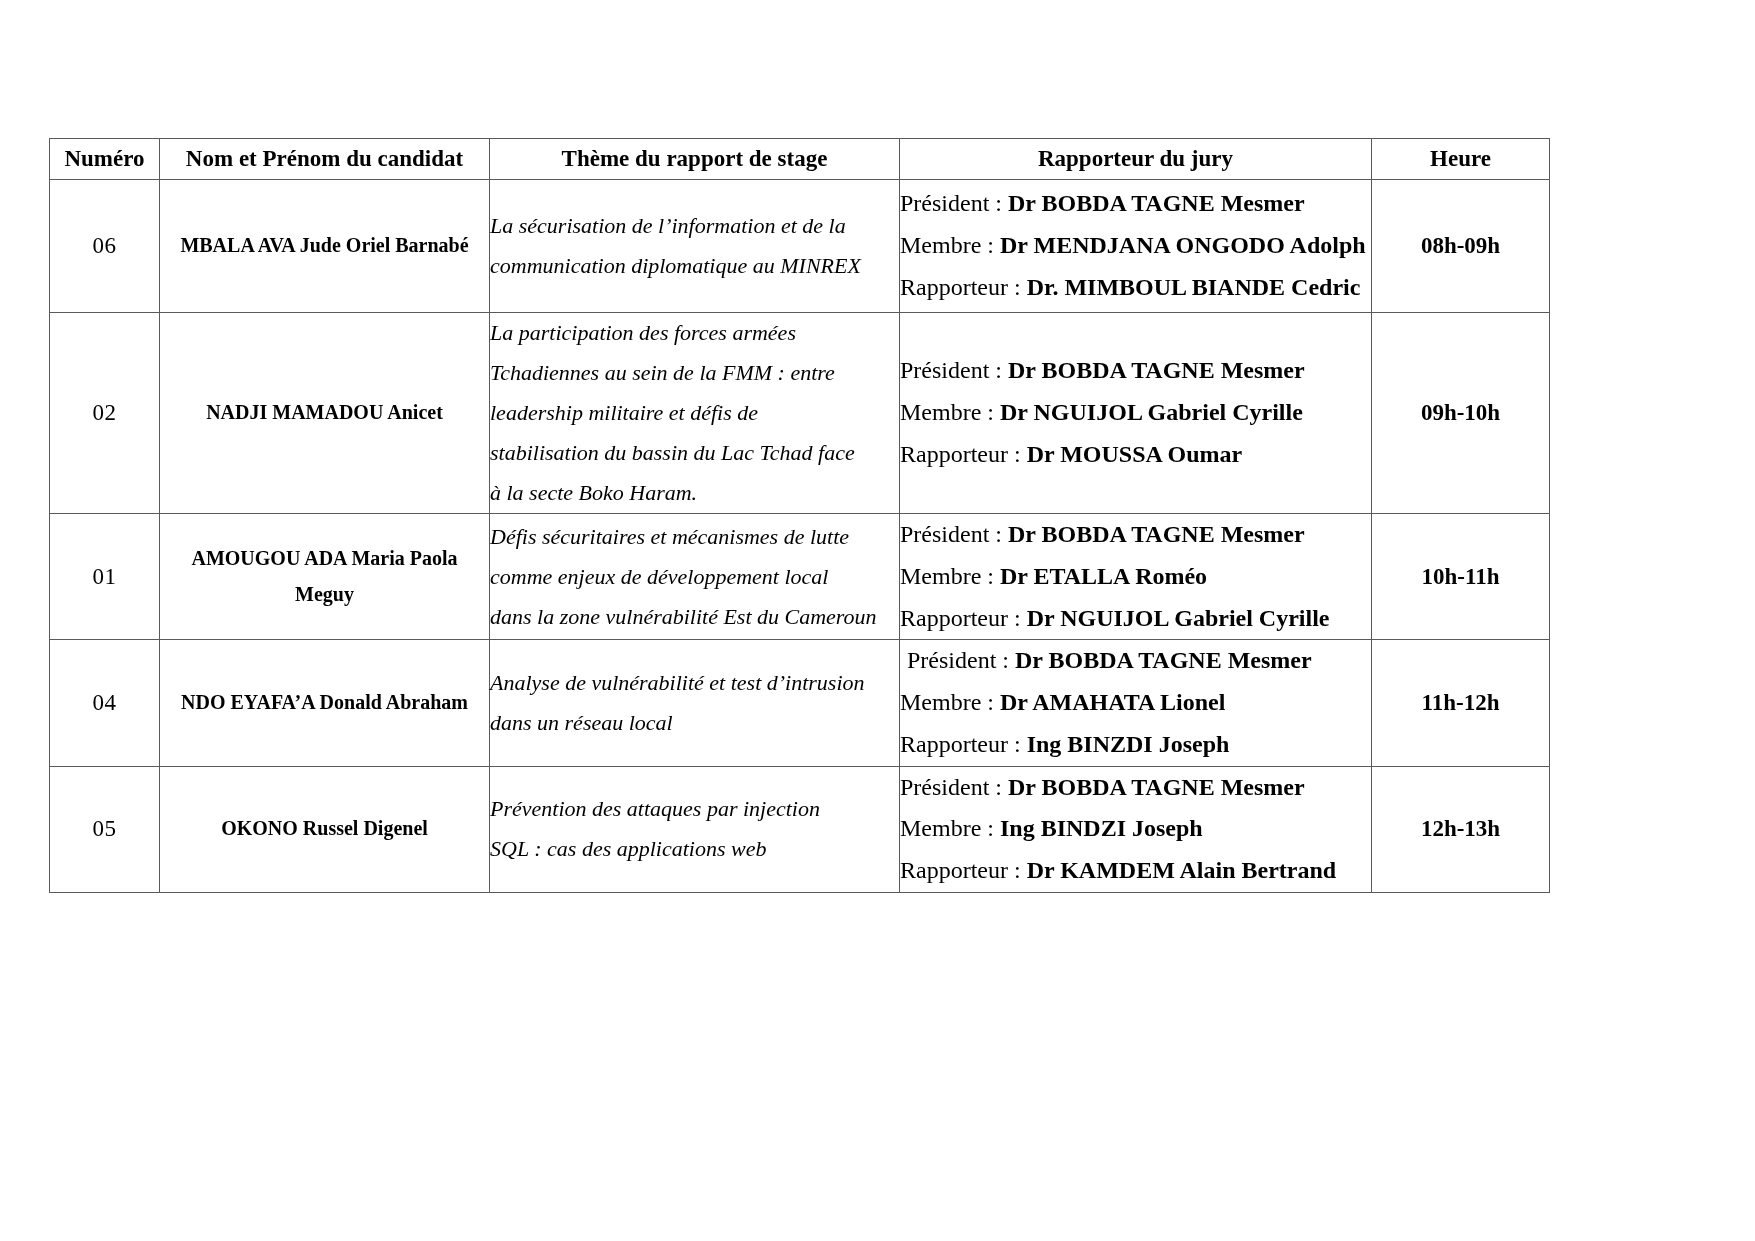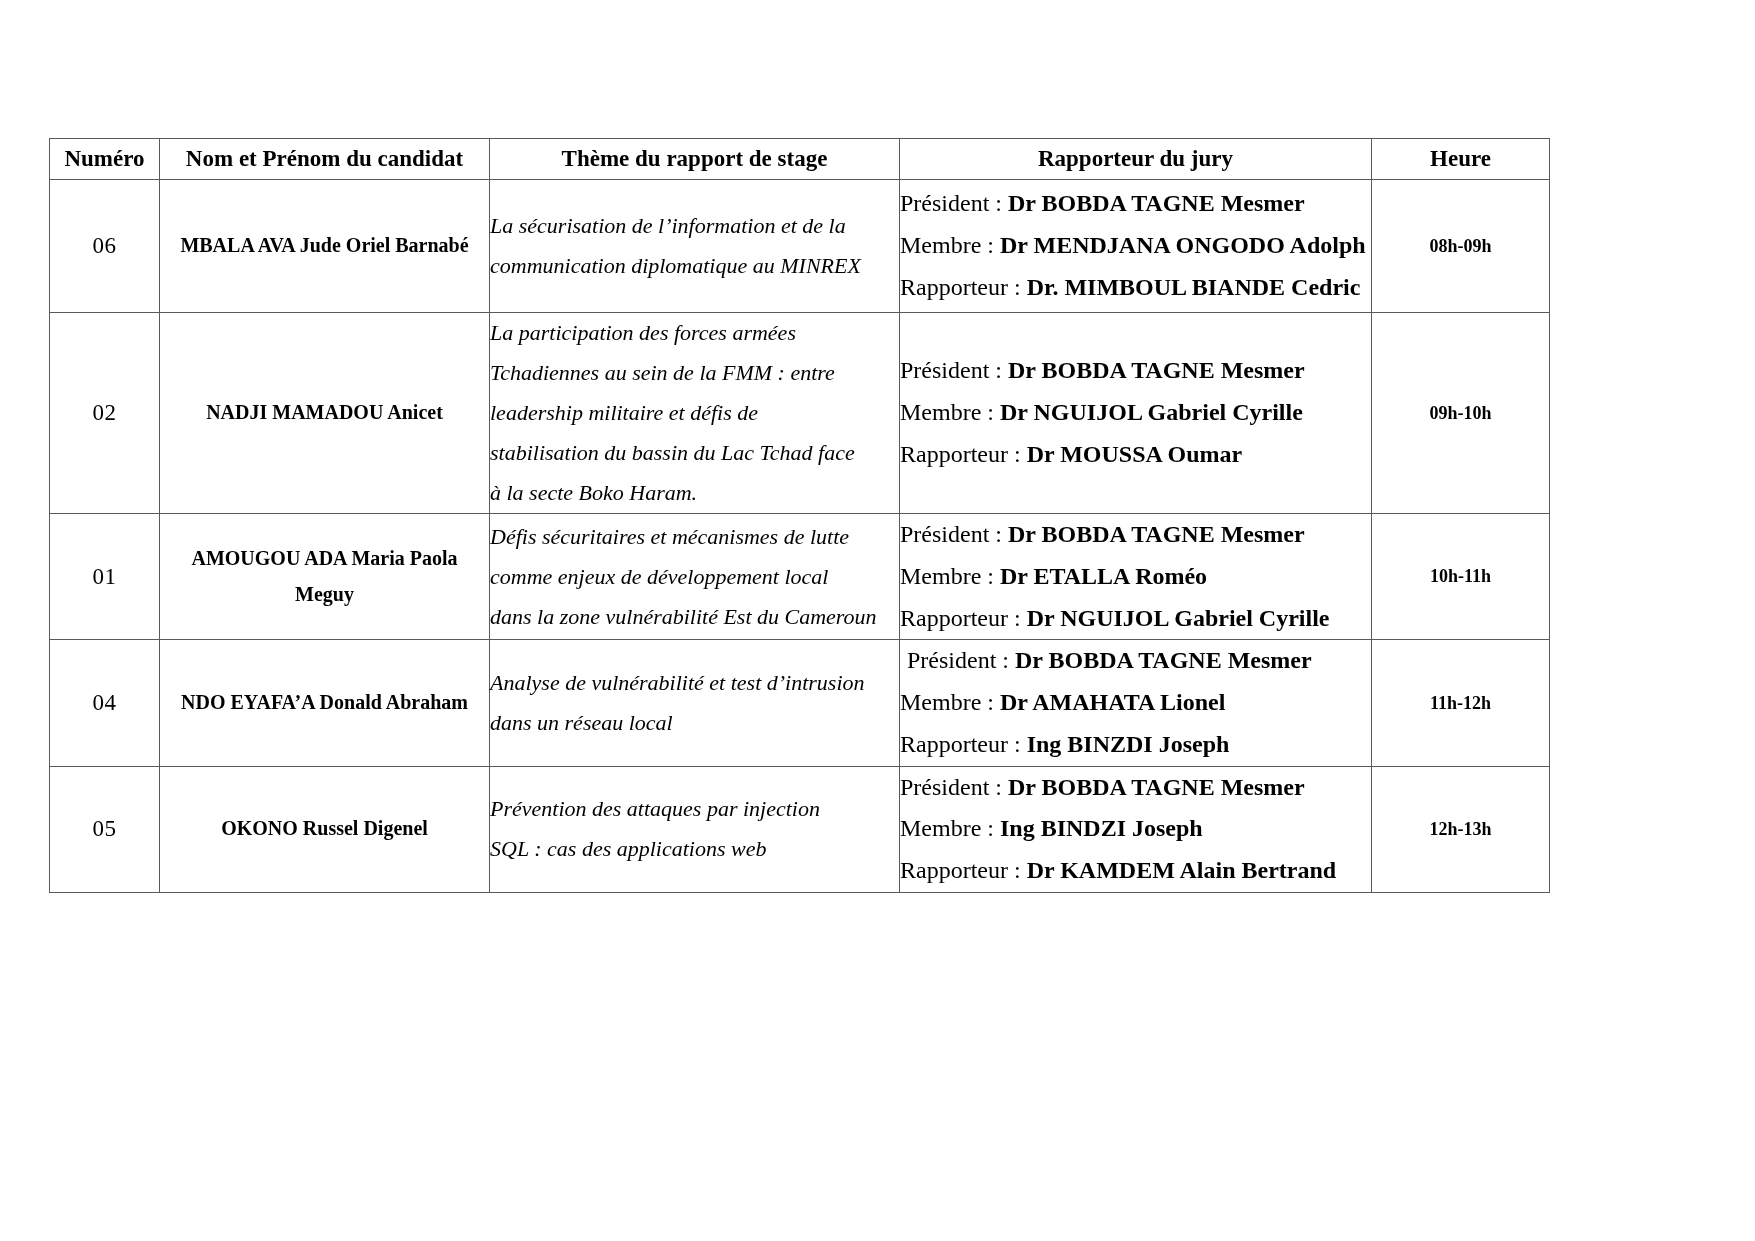--- a/index.html
+++ b/index.html
@@ -74,21 +74,21 @@
     padding: 0 14px;
   }
   td.jury-cell {
     text-align: left;
     font-size: 24px;
     padding: 0 8px 0 14px;
     line-height: 1.74;
   }
   td.hour-cell {
     text-align: center;
-    font-size: 18px;
+    font-size: 23px;
     font-weight: bold;
     white-space: nowrap;
   }
 
   .jury-line {
     white-space: nowrap;
   }
   .jury-line.indented {
     padding-left: 7px;
   }

